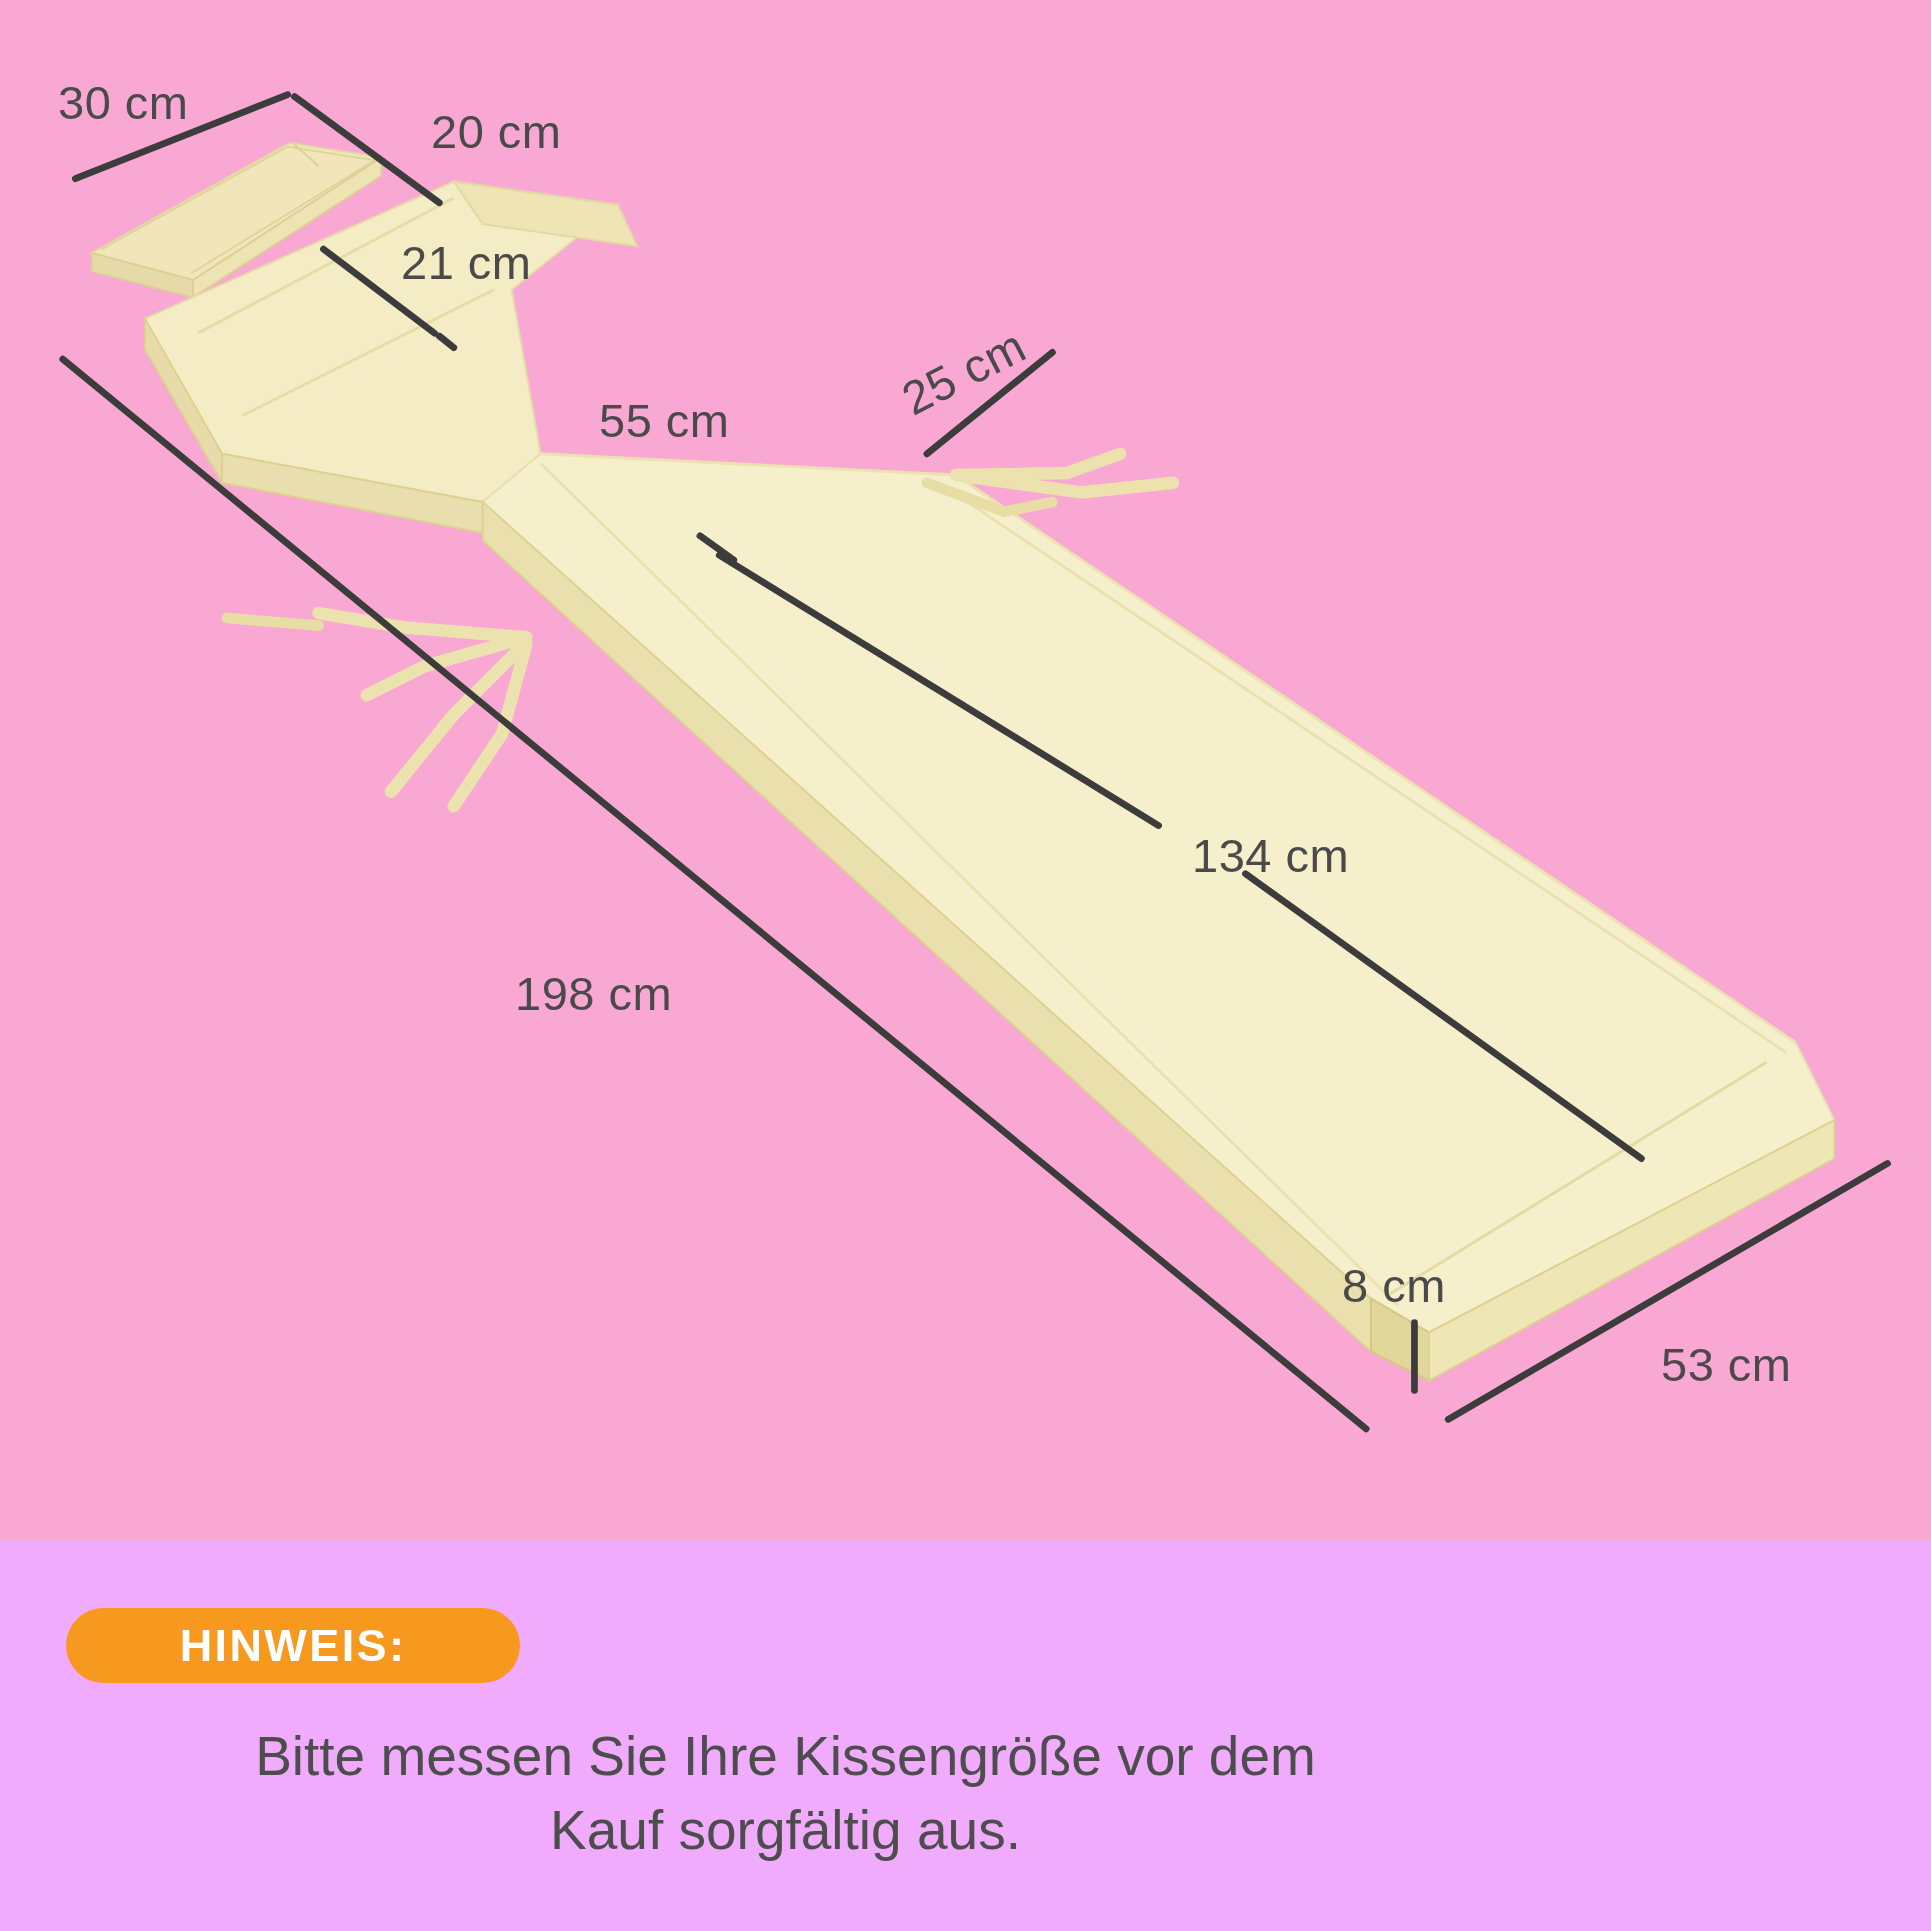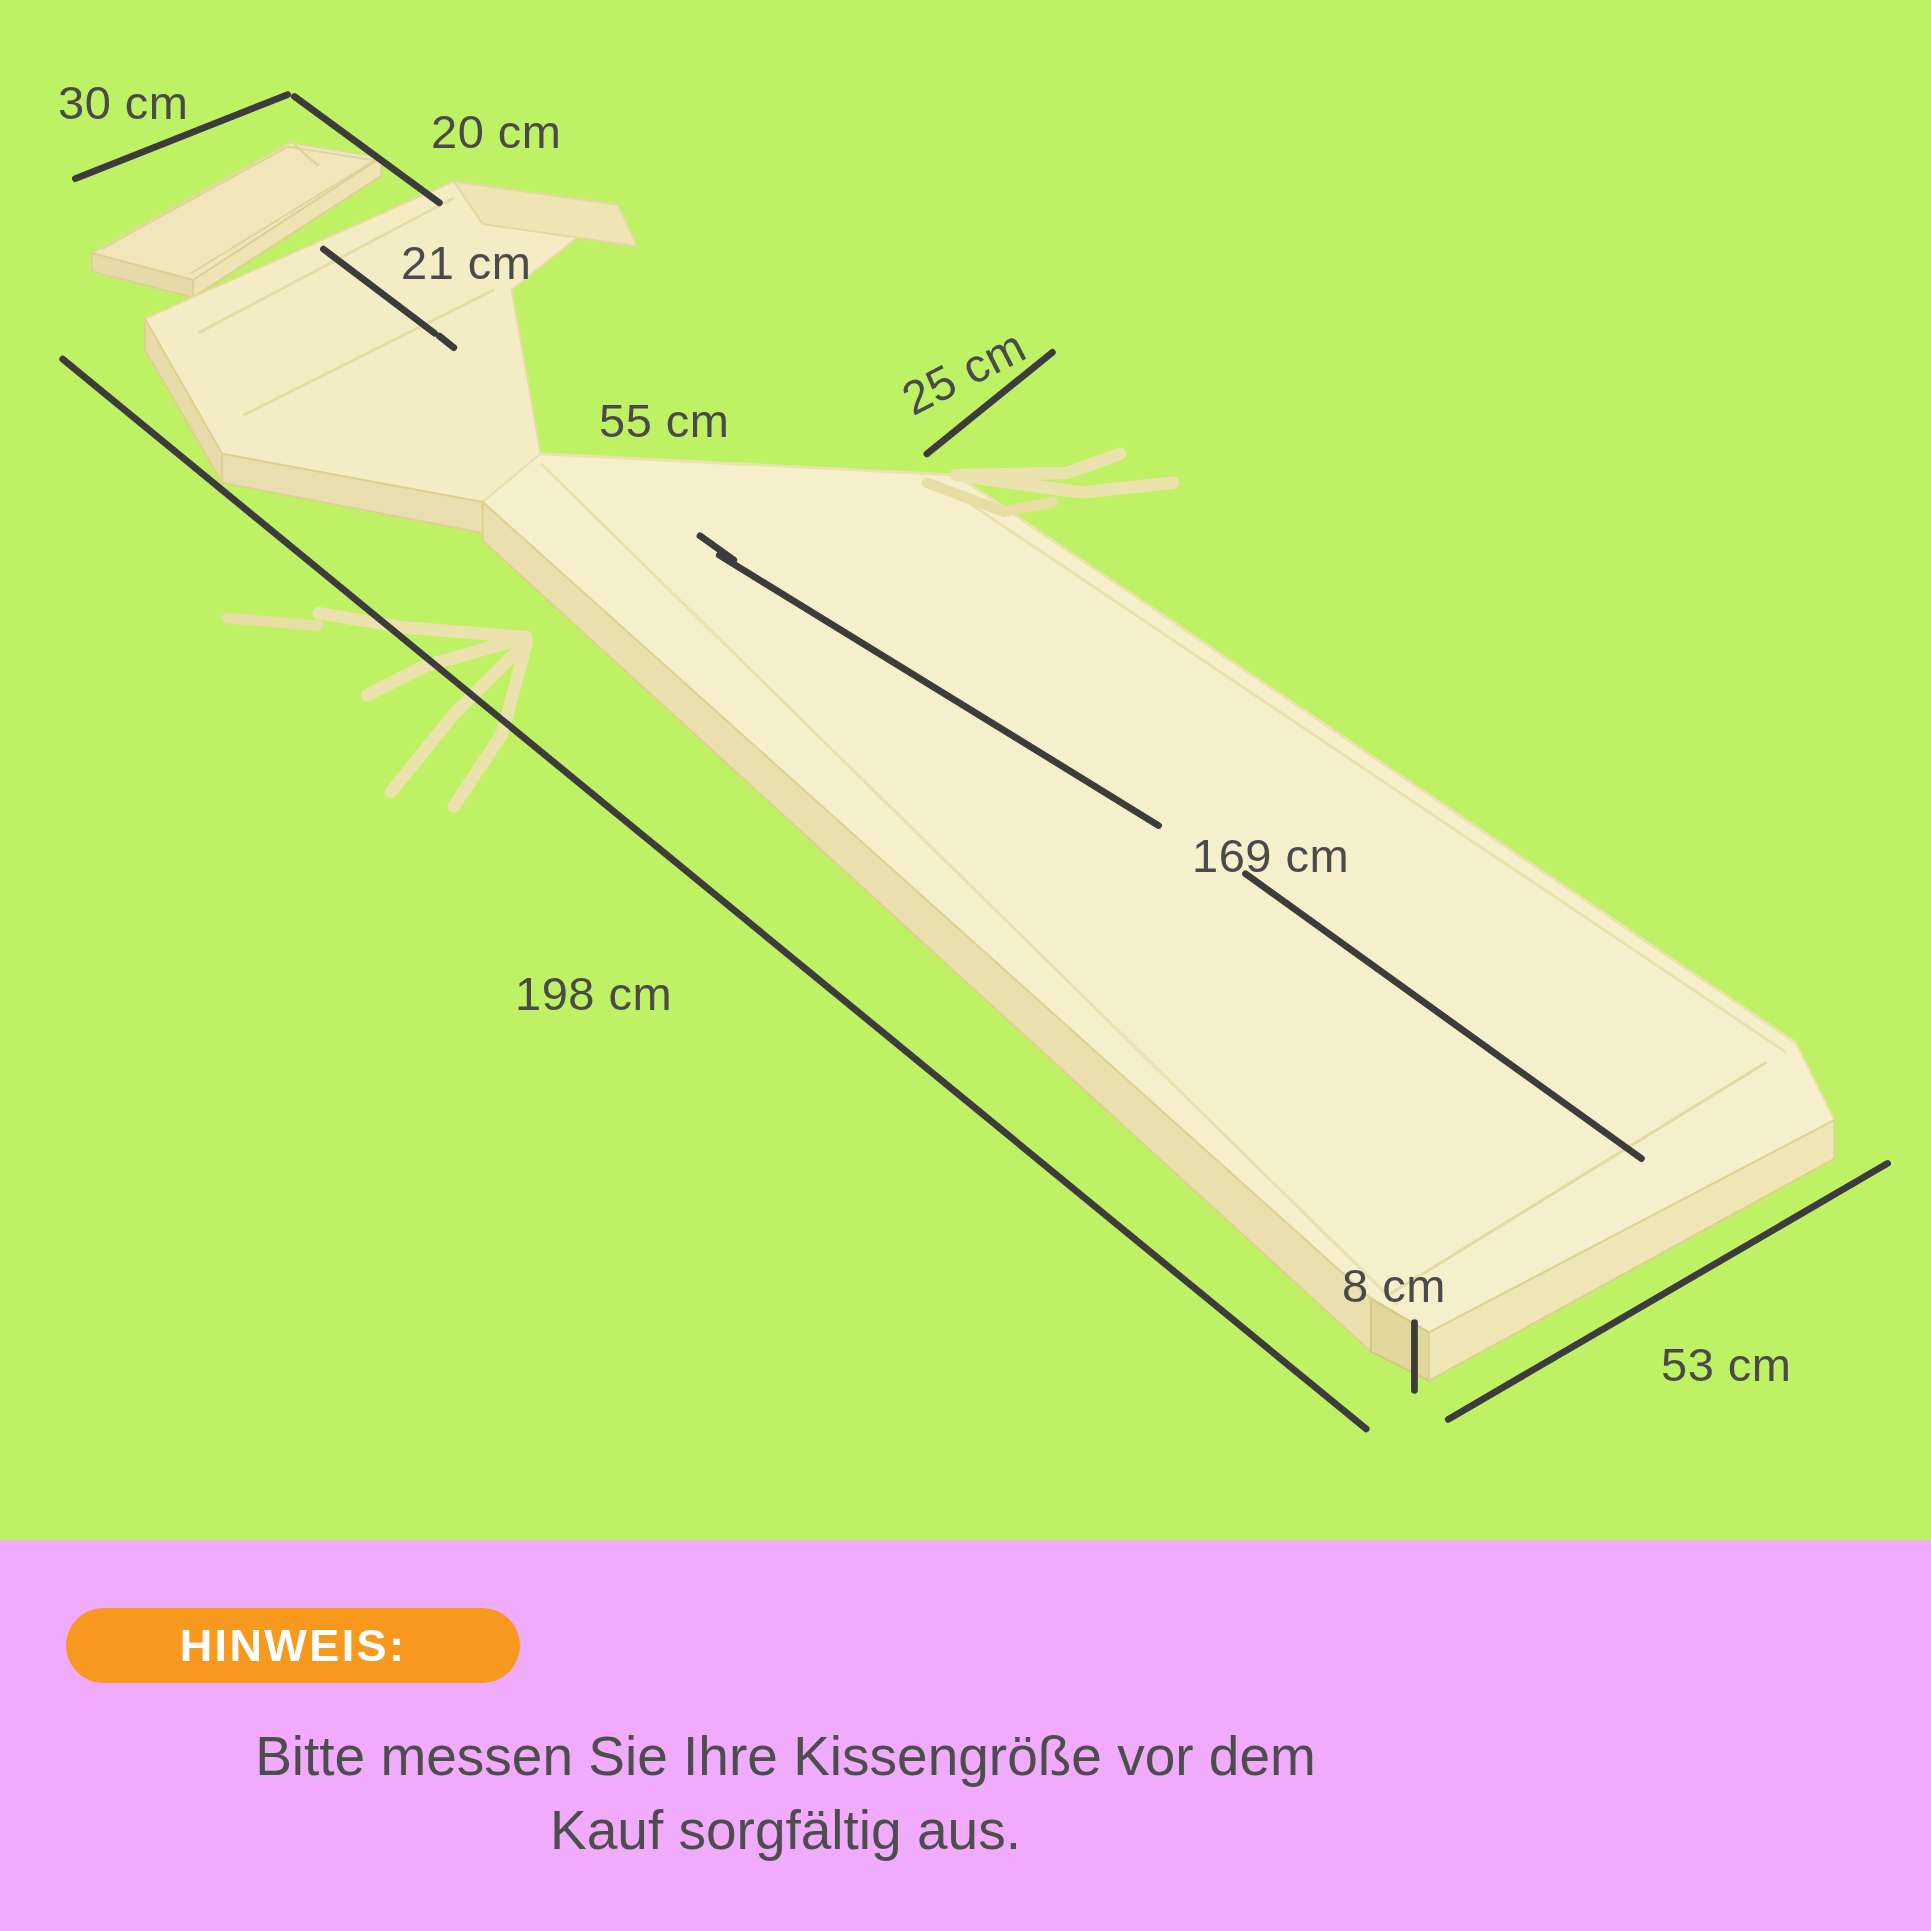--- a/index.html
+++ b/index.html
@@ -19,21 +19,21 @@
     height: 1931px;
     background: #ffffff;
   }
   
   #diagram {
     position: absolute;
     left: 0;
     top: 0;
     width: 1931px;
     height: 1540px;
-    background: #bef264;
+    background: #f9a8d4;
   }
   #diagram svg {
     position: absolute;
     left: 0;
     top: 0;
   }
   .dim-label {
     position: absolute;
     color: #4a4a4a;
     font-size: 47px;
@@ -163,21 +163,21 @@
     <div class="dim-label" style="left:58px; top:75px;">30 cm</div>
 
     <div class="dim-label" style="left:415px; top:104px;margin-left:16px;">20 cm</div>
 
     <div class="dim-label" style="left:401px; top:235px;">21 cm</div>
 
     <div class="dim-label" style="left:599px; top:393px;">55 cm</div>
 
     <div class="dim-label" style="left:893px; top:377px; transform: rotate(-27deg); transform-origin: left top;">25 cm</div>
 
-    <div class="dim-label" style="left:1192px; top:828px;">169 cm</div>
+    <div class="dim-label" style="left:1192px; top:828px;">134 cm</div>
 
     <div class="dim-label" style="left:515px; top:966px;">198 cm</div>
 
     <div class="dim-label" style="left:1342px; top:1258px;">8 cm</div>
 
     <div class="dim-label" style="left:1661px; top:1337px;">53 cm</div>
   </div>
 
   <div id="note">
     <div id="note-badge">

